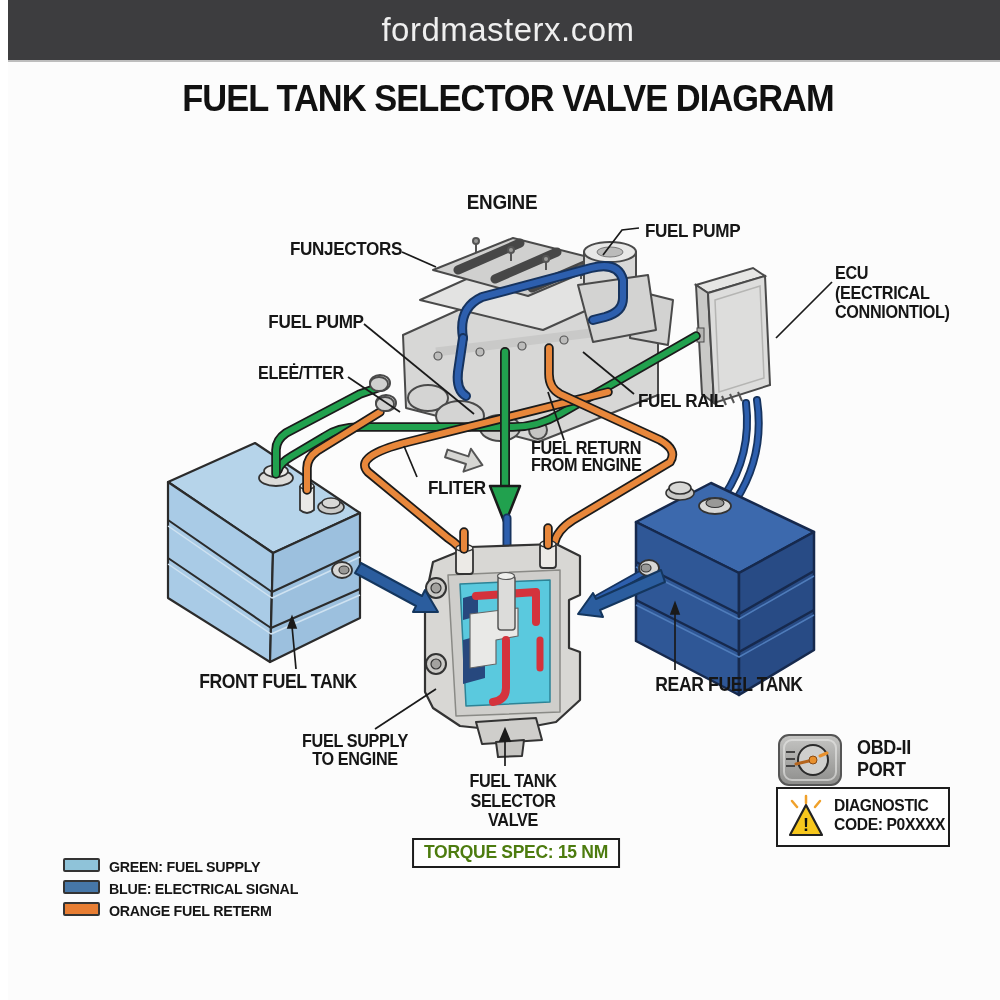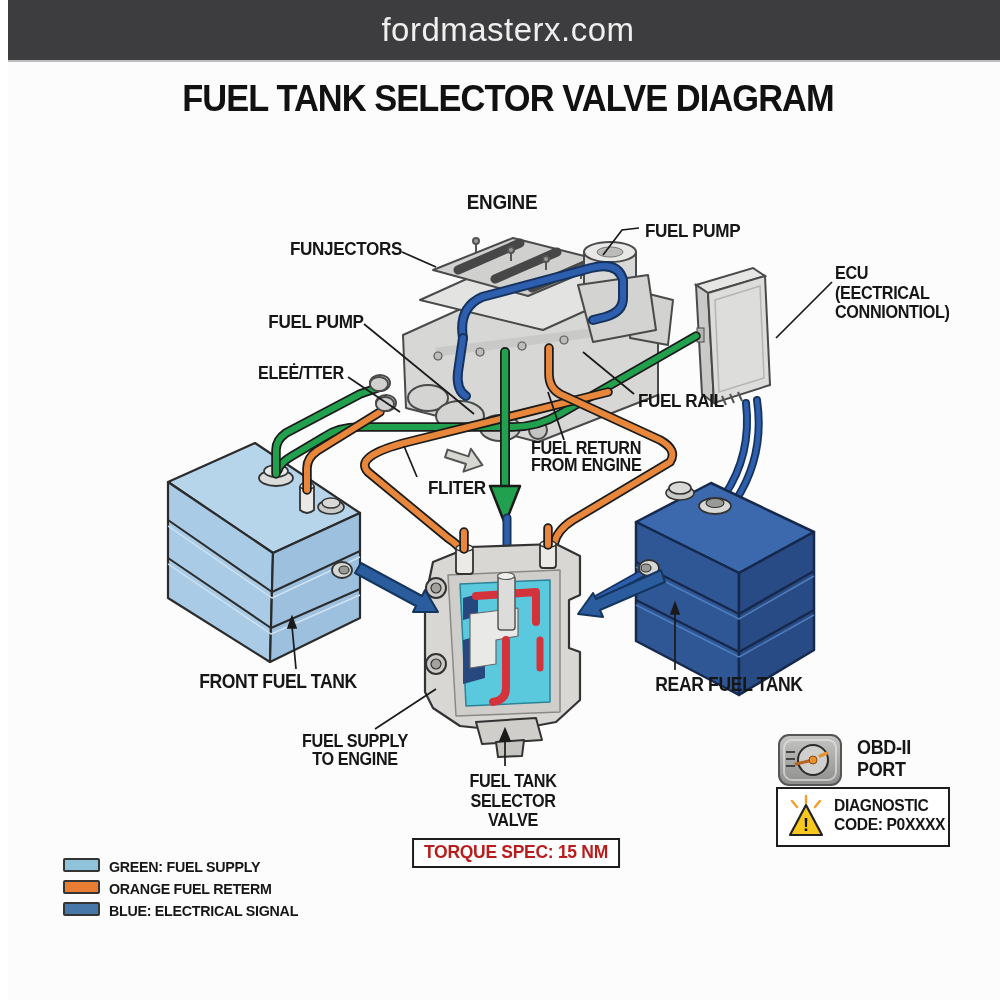--- a/index.html
+++ b/index.html
@@ -9,21 +9,21 @@
           border-bottom:2px solid #bdbdbd;display:flex;align-items:center;justify-content:center;}
   .site{color:#efefef;font-size:33px;font-weight:400;letter-spacing:.5px;}
   .title{position:absolute;left:500px;top:78px;transform:translateX(-50%) scaleX(.93);
          transform-origin:center;font-size:37px;font-weight:700;color:#111;letter-spacing:-1px;white-space:nowrap;}
   .lbl{position:absolute;font-weight:700;color:#161616;white-space:nowrap;letter-spacing:-.4px;}
   .lbl-c{transform:translateX(-50%) scaleX(.9);transform-origin:center top;text-align:center;}
   .lbl-l{transform:scaleX(.9);transform-origin:left top;}
   svg.art{position:absolute;left:0;top:0;}
   .torque-box{position:absolute;left:508px;top:838px;transform:translateX(-50%);
           border:2px solid #1d1d1d;background:#fff;padding:2px 10px 3px;font-size:17.5px;
-          font-weight:700;color:#b91c1c;white-space:nowrap;letter-spacing:-.3px;}
+          font-weight:700;color:#4d7c0f;white-space:nowrap;letter-spacing:-.3px;}
   .diag-box{position:absolute;left:768px;top:787px;width:170px;height:56px;border:2.5px solid #1d1d1d;
           background:#fff;}
   .diag-text{position:absolute;left:56px;top:7px;font-size:17px;font-weight:700;color:#161616;
           line-height:19px;letter-spacing:-.4px;transform:scaleX(.92);transform-origin:left top;white-space:nowrap;}
   .legend{position:absolute;left:55px;top:858px;}
   .legend-row{display:flex;align-items:flex-start;height:22px;}
   .swatch{width:33px;height:10px;border:2px solid #343434;border-radius:2px;margin-right:9px;flex:none;}
   .sw-0{background:#8fc3d9;}
   .sw-1{background:#e87e33;}
   .sw-2{background:#4677a8;}
@@ -306,22 +306,22 @@
       <div>CODE: P0XXXX</div>
     </div>
   </div>
 
   <div class="legend">
     <div class="legend-row">
       <span class="swatch sw-0"></span>
       <span class="legend-label">GREEN: FUEL SUPPLY</span>
     </div>
     <div class="legend-row">
+      <span class="swatch sw-2"></span>
+      <span class="legend-label">BLUE: ELECTRICAL SIGNAL</span>
+    </div>
+    <div class="legend-row">
       <span class="swatch sw-1"></span>
       <span class="legend-label">ORANGE FUEL RETERM</span>
     </div>
-    <div class="legend-row">
-      <span class="swatch sw-2"></span>
-      <span class="legend-label">BLUE: ELECTRICAL SIGNAL</span>
-    </div>
   </div>
 
 </div>
 
 </body></html>

